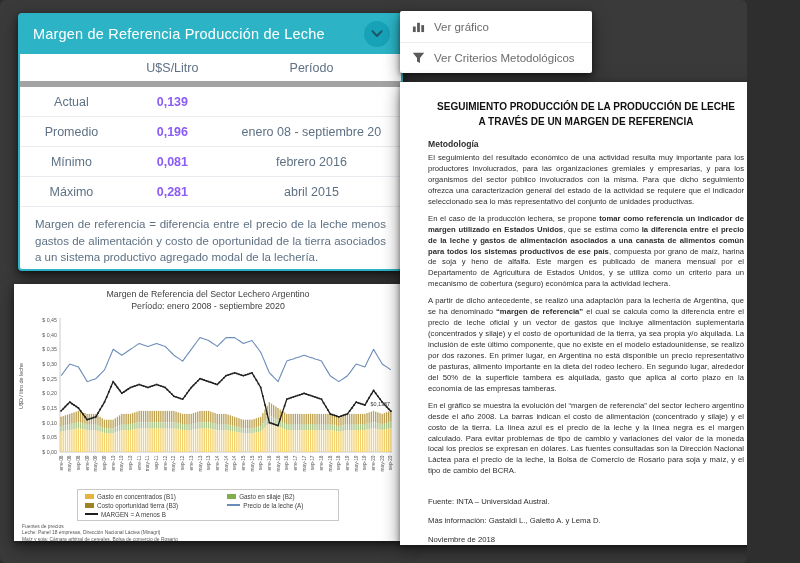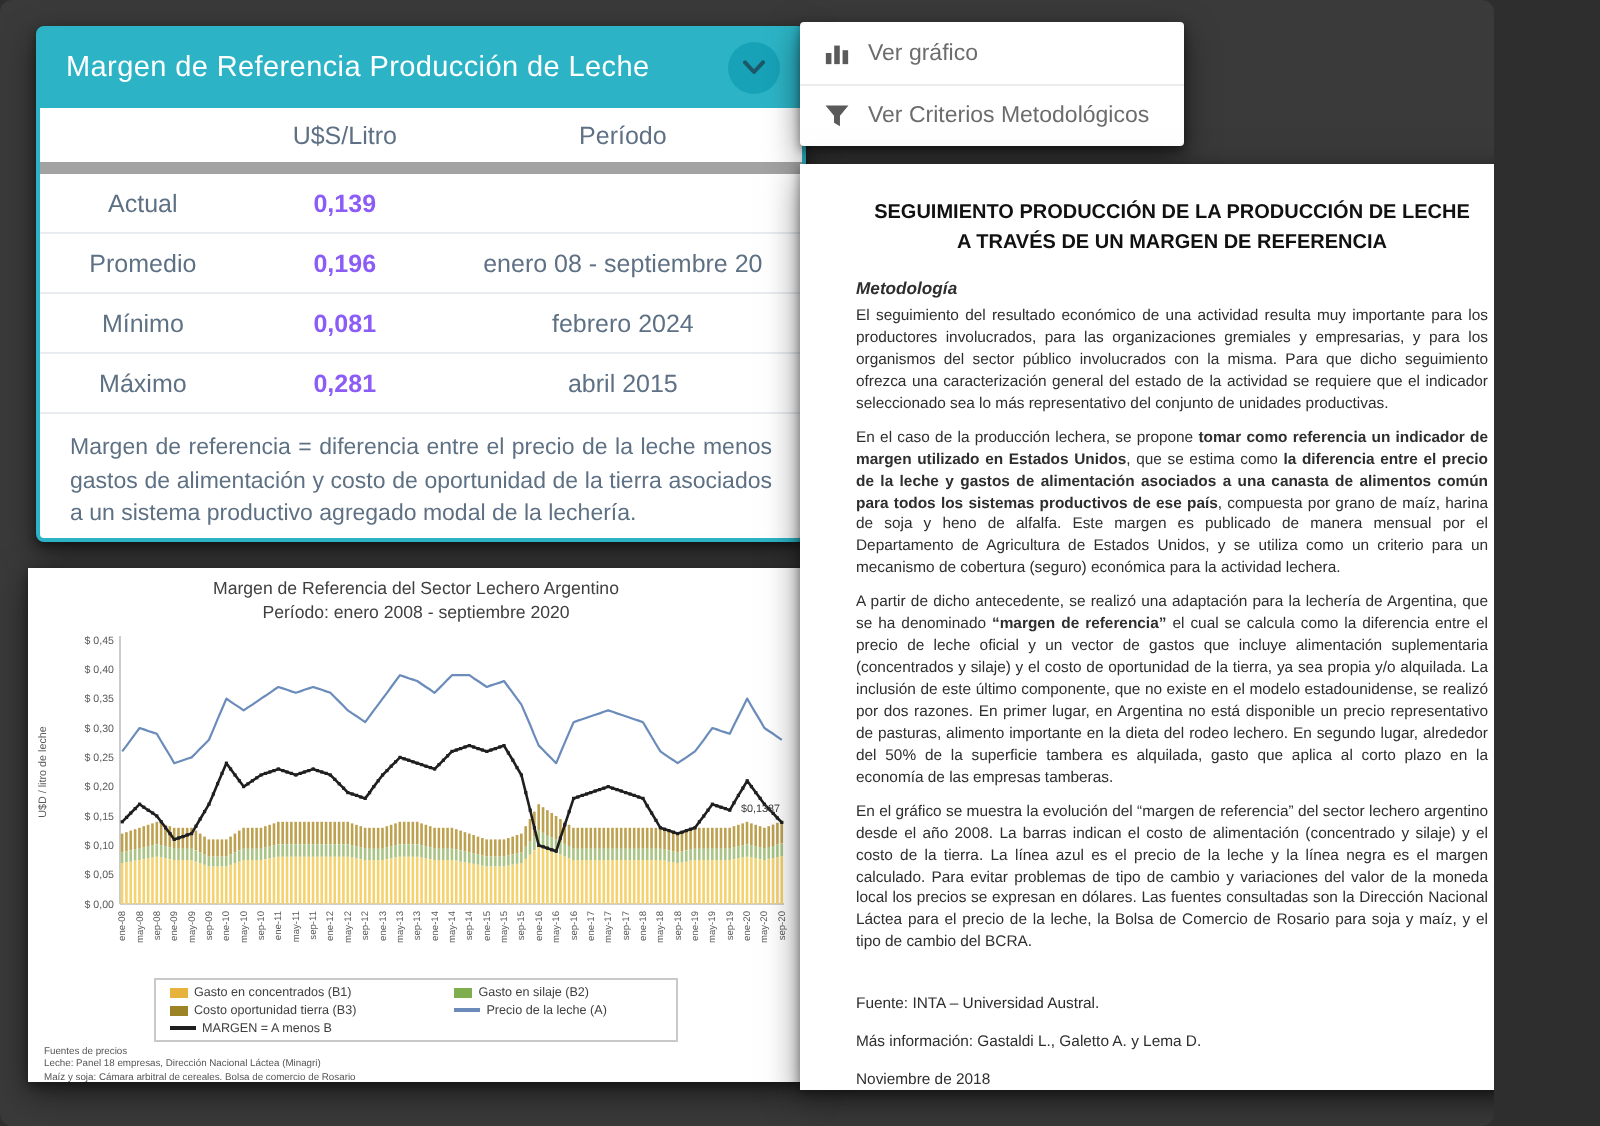--- a/index.html
+++ b/index.html
@@ -45,21 +45,21 @@
   .sw{display:inline-block;flex:0 0 auto;}
   .sw-bar{width:9px;height:5px;}
   .sw-line{width:13px;height:2px;}
   .footnotes{padding:3px 0 0 8px;font-size:4.9px;color:#555;line-height:1.3;}
 
   
   .doc{left:400px;top:82px;width:372px;height:463px;box-sizing:border-box;
        padding:17px 28px 16px 28px;overflow:hidden;color:#2e2e2e;}
   .doc-title{font-size:10px;font-weight:bold;text-align:center;line-height:1.5;color:#111;
              margin:0 6px 10px 6px;}
-  .doc-h{font-size:8.6px;font-weight:bold;margin:8px 0 4px 0;font-style:italic;}
+  .doc-h{font-size:8.6px;font-weight:bold;margin:8px 0 4px 0;}
   .doc p{font-size:7.7px;line-height:1.42;text-align:justify;margin:0 0 6px 0;}
   .doc .b{font-weight:bold;}
   .doc-meta{font-size:7.7px;margin-top:20px;}
   .doc-meta div{margin-bottom:10px;}
 </style>
 </head>
 <body>
 
 <div class="stage">
 
@@ -83,21 +83,21 @@
         <div class="c2 val">0,139</div>
       </div>
       <div class="tbl-row">
         <div class="c1">Promedio</div>
         <div class="c2 val">0,196</div>
         <div class="c3">enero 08 - septiembre 20</div>
       </div>
       <div class="tbl-row">
         <div class="c1">Mínimo</div>
         <div class="c2 val">0,081</div>
-        <div class="c3">febrero 2024</div>
+        <div class="c3">febrero 2016</div>
       </div>
       <div class="tbl-row">
         <div class="c1">Máximo</div>
         <div class="c2 val">0,281</div>
         <div class="c3">abril 2015</div>
       </div>
     </div>
     <p class="note">Margen de referencia = diferencia entre el precio de la leche menos gastos de alimentación y costo de oportunidad de la tierra asociados a un sistema productivo agregado modal de la lechería.</p>
   </section>
 

